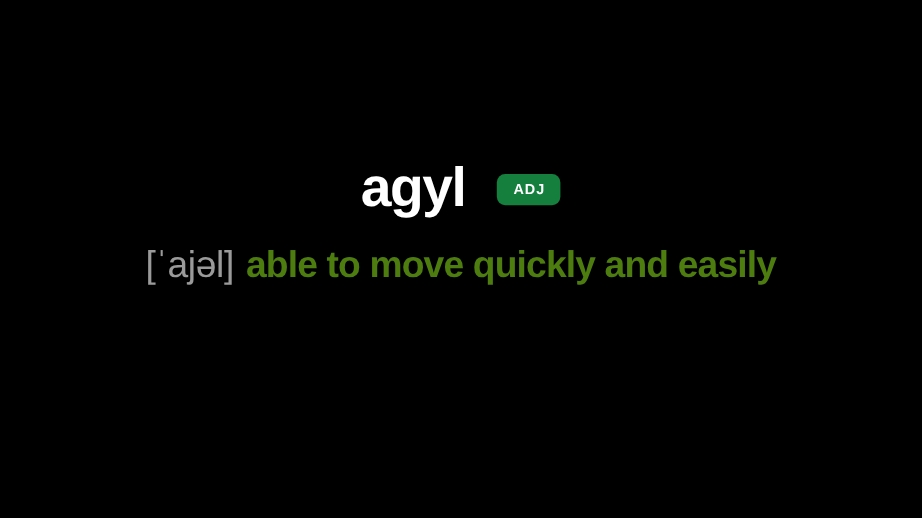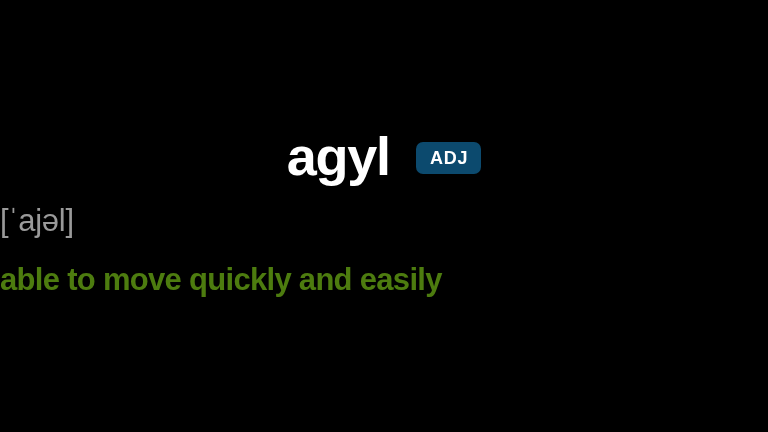--- a/index.html
+++ b/index.html
@@ -39,58 +39,58 @@
     flex-direction: row;
     align-items: center;
     justify-content: center;
     gap: 26px;
     height: 56px;
   }
 
   .word {
     color: #ffffff;
     font-family: "Liberation Sans", sans-serif;
-    font-size: 54px;
+    font-size: 46px;
     font-weight: 700;
     letter-spacing: -1.2px;
     line-height: 56px;
     white-space: nowrap;
     margin: 0;
   }
 
   .pos-badge {
     display: inline-flex;
     align-items: center;
     justify-content: center;
-    background: #0c4a6e;
+    background: #15803d;
     color: #ffffff;
     font-family: "Liberation Sans", sans-serif;
-    font-size: 18px;
+    font-size: 12px;
     font-weight: 700;
     letter-spacing: 0.8px;
     border-radius: 7px;
     padding: 7px 13px 7px 14px;
     line-height: 1;
     white-space: nowrap;
     box-sizing: border-box;
     margin-top: 4px;
     text-align: center;
   }
 
   
   .definition-row {
     position: absolute;
     top: 203px;
     left: 0;
     width: 768px;
     display: flex;
-    flex-direction: column;
+    flex-direction: row;
     align-items: baseline;
     justify-content: center;
-    gap: 23px;
+    gap: 10px;
     white-space: nowrap;
   }
 
   .phonetic {
     color: #9a9a9a;
     font-family: "Liberation Sans", sans-serif;
     font-size: 31px;
     font-weight: 400;
     letter-spacing: -0.3px;
     line-height: 36px;

